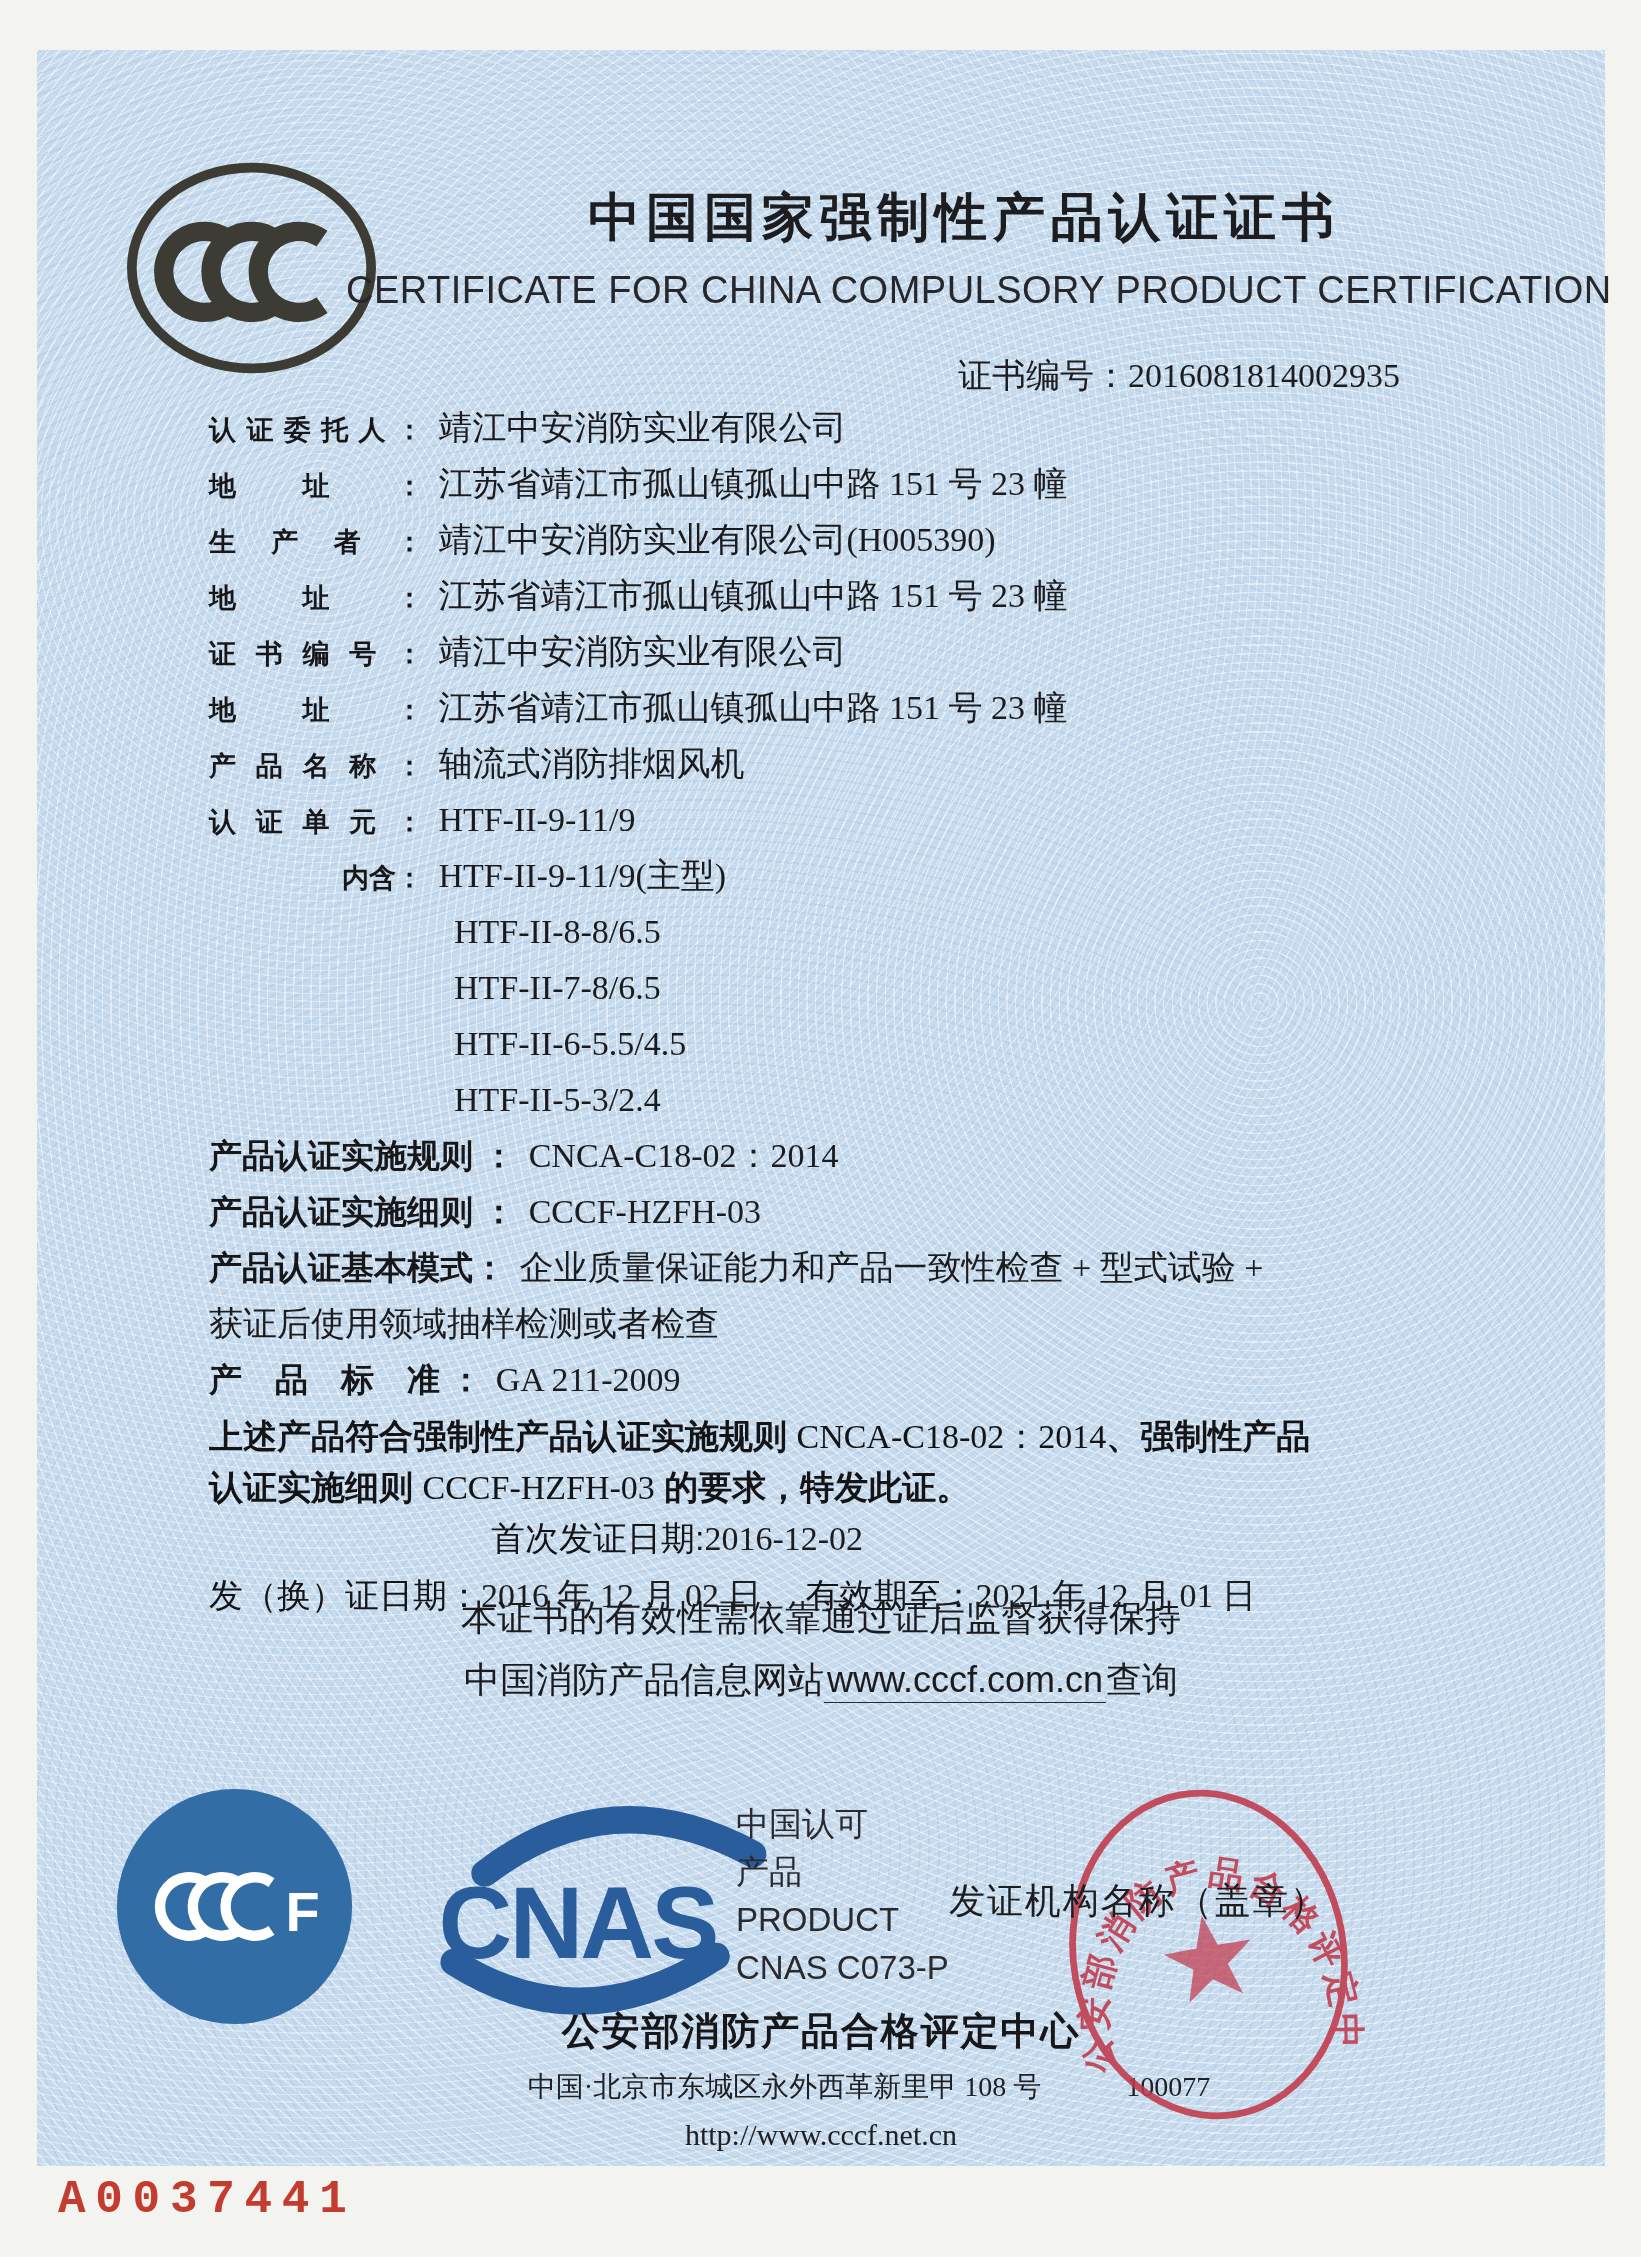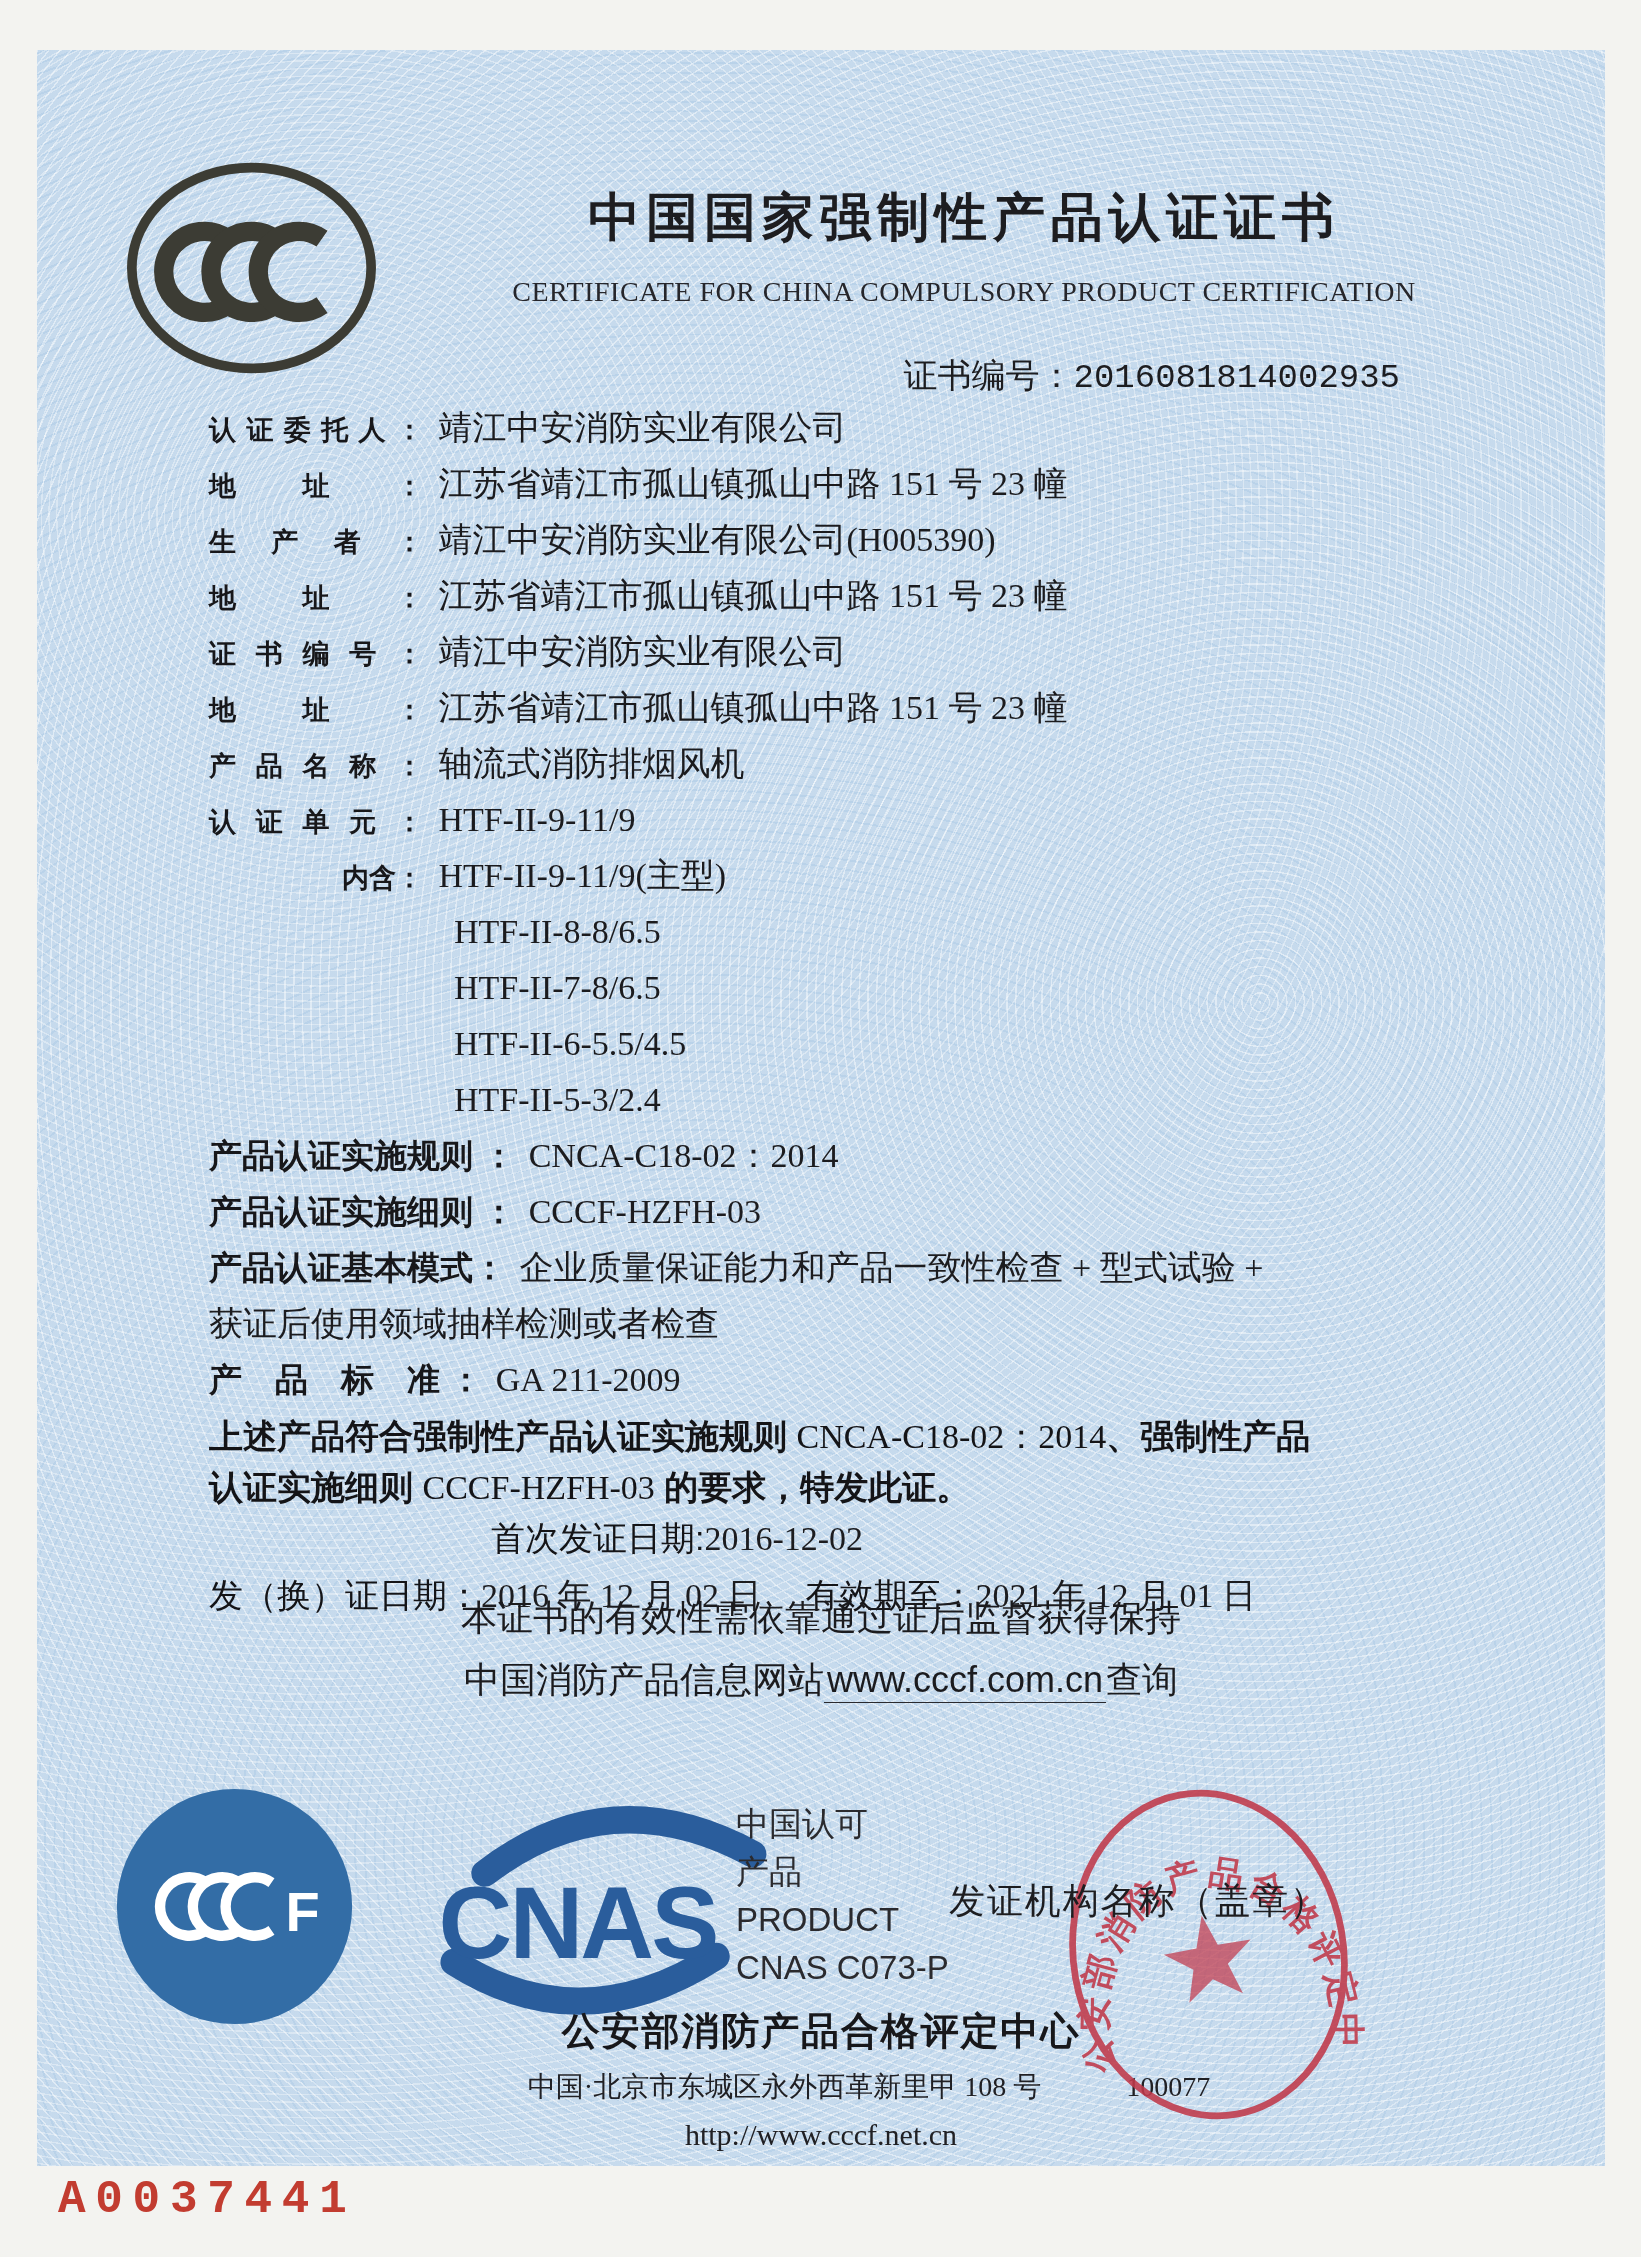--- a/index.html
+++ b/index.html
@@ -14,23 +14,23 @@
     background-color:#c8dcee;
     background-image:
       repeating-radial-gradient(circle at 18% 22%, rgba(255,255,255,.35) 0 1.4px, rgba(255,255,255,0) 1.4px 7.7px),
       repeating-radial-gradient(circle at 78% 45%, rgba(255,255,255,.30) 0 1.4px, rgba(168,198,226,.28) 1.4px 8.7px),
       repeating-radial-gradient(circle at 42% 85%, rgba(178,206,232,.35) 0 1.9px, rgba(255,255,255,.18) 1.9px 9.7px);
   }
   
   .ccc-logo{position:absolute; left:85px; top:108px; width:259px; height:220px;}
   .head{position:absolute; left:309px; top:133px; width:1236px; text-align:center;}
   .title-cn{font-size:52px; font-weight:700; letter-spacing:5.8px; color:#1d1d20;}
-  .title-en{margin-top:23px; font-size:28px; letter-spacing:0.5px; color:#26262b; white-space:nowrap;font-family:Liberation Serif, serif;}
+  .title-en{margin-top:16px; font-size:38px; letter-spacing:0.5px; color:#26262b; white-space:nowrap;}
   .certno{position:absolute; top:303px; right:205px; font-size:34px;
-          font-family:Liberation Mono, monospace; color:#1d1d20; white-space:nowrap;}
+          font-family:Liberation Serif, serif; color:#1d1d20; white-space:nowrap;}
   
   .body{position:absolute; left:172px; top:353px; width:1255px;}
   .row{line-height:50px; white-space:nowrap;}
   .lbl{display:inline-block; width:214px; font-weight:700; font-size:27px;
        text-align:justify; text-align-last:justify; color:#17171a;}
   .lbl.incl{text-align-last:right;}
   .val{font-family:"Liberation Serif",serif; font-size:34px; margin-left:15.4px; color:#1b1b1e;}
   .row.cont .val{margin-left:245px;}
   .lblr{font-weight:700; font-size:33px; color:#17171a;}
   .row .valr{font-family:"Liberation Serif",serif; font-size:34px; margin-left:13.5px;}

